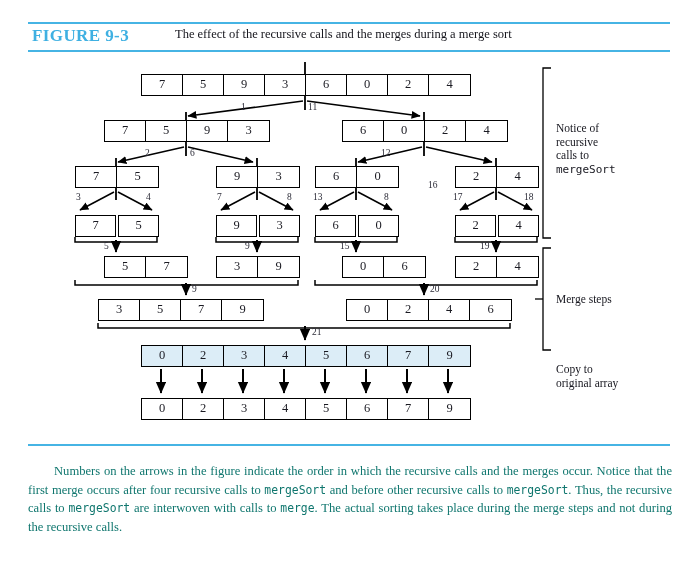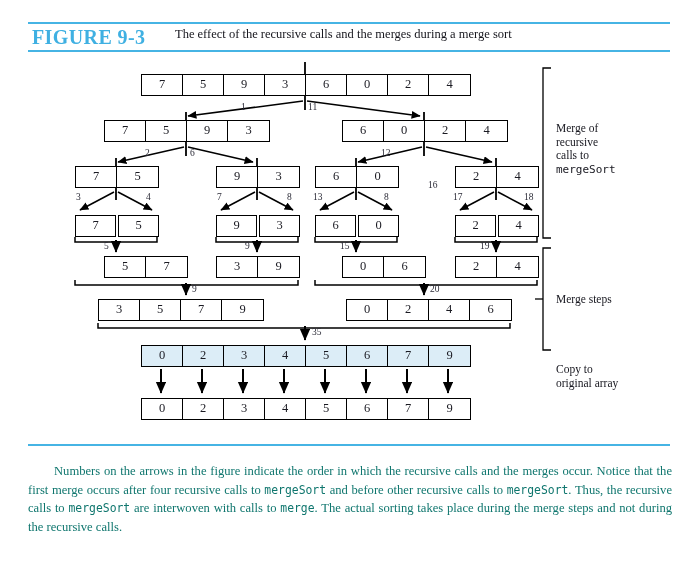--- a/index.html
+++ b/index.html
@@ -19,21 +19,21 @@
   }
   .fig-rule-top{
     position:absolute;left:0;top:0;width:642px;height:2px;background:#46b4e4;
   }
   .fig-rule-bottom{
     position:absolute;left:0;top:28px;width:642px;height:2px;background:#46b4e4;
   }
   .fig-label{
     position:absolute;left:4px;top:4px;
     font-family:"Liberation Serif", serif;
-    font-size:20px;font-weight:bold;letter-spacing:.4px;
+    font-size:17px;font-weight:bold;letter-spacing:.4px;
     color:#3fb0e2;
   }
   .fig-caption{
     position:absolute;left:147px;top:5px;
     font-size:12.5px;color:#15151c;
     white-space:nowrap;
   }
 
   
   .diagram{position:absolute;left:0;top:60px;width:698px;height:380px;}
@@ -271,21 +271,21 @@
       <div class="cell">5</div>
       <div class="cell">7</div>
       <div class="cell">9</div>
     </div>
     <div class="arr" style="left:346px;top:239px;">
       <div class="cell">0</div>
       <div class="cell">2</div>
       <div class="cell">4</div>
       <div class="cell">6</div>
     </div>
-    <div class="step" style="left:312px;top:267px;">35</div>
+    <div class="step" style="left:312px;top:267px;">21</div>
 
     <div class="arr hl" style="left:141px;top:285px;">
       <div class="cell">0</div>
       <div class="cell">2</div>
       <div class="cell">3</div>
       <div class="cell">4</div>
       <div class="cell">5</div>
       <div class="cell">6</div>
       <div class="cell">7</div>
       <div class="cell">9</div>
@@ -296,21 +296,21 @@
       <div class="cell">2</div>
       <div class="cell">3</div>
       <div class="cell">4</div>
       <div class="cell">5</div>
       <div class="cell">6</div>
       <div class="cell">7</div>
       <div class="cell">9</div>
     </div>
 
     <div class="side-label" style="left:556px;top:62px;">
-      <div>Merge of</div>
+      <div>Notice of</div>
       <div>recursive</div>
       <div>calls to</div>
       <div class="mono">mergeSort</div>
     </div>
     <div class="side-label" style="left:556px;top:233px;">
       <div>Merge steps</div>
     </div>
     <div class="side-label" style="left:556px;top:303px;">
       <div>Copy to</div>
       <div>original array</div>

